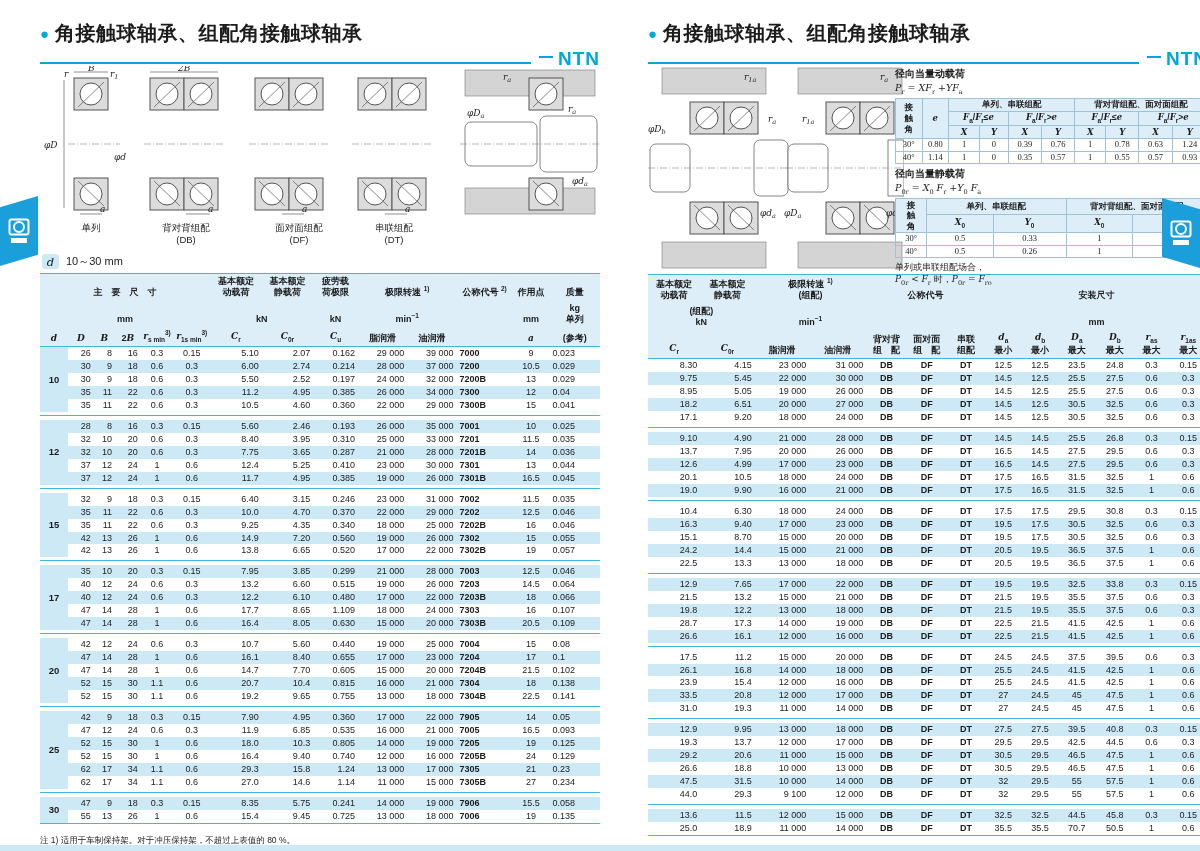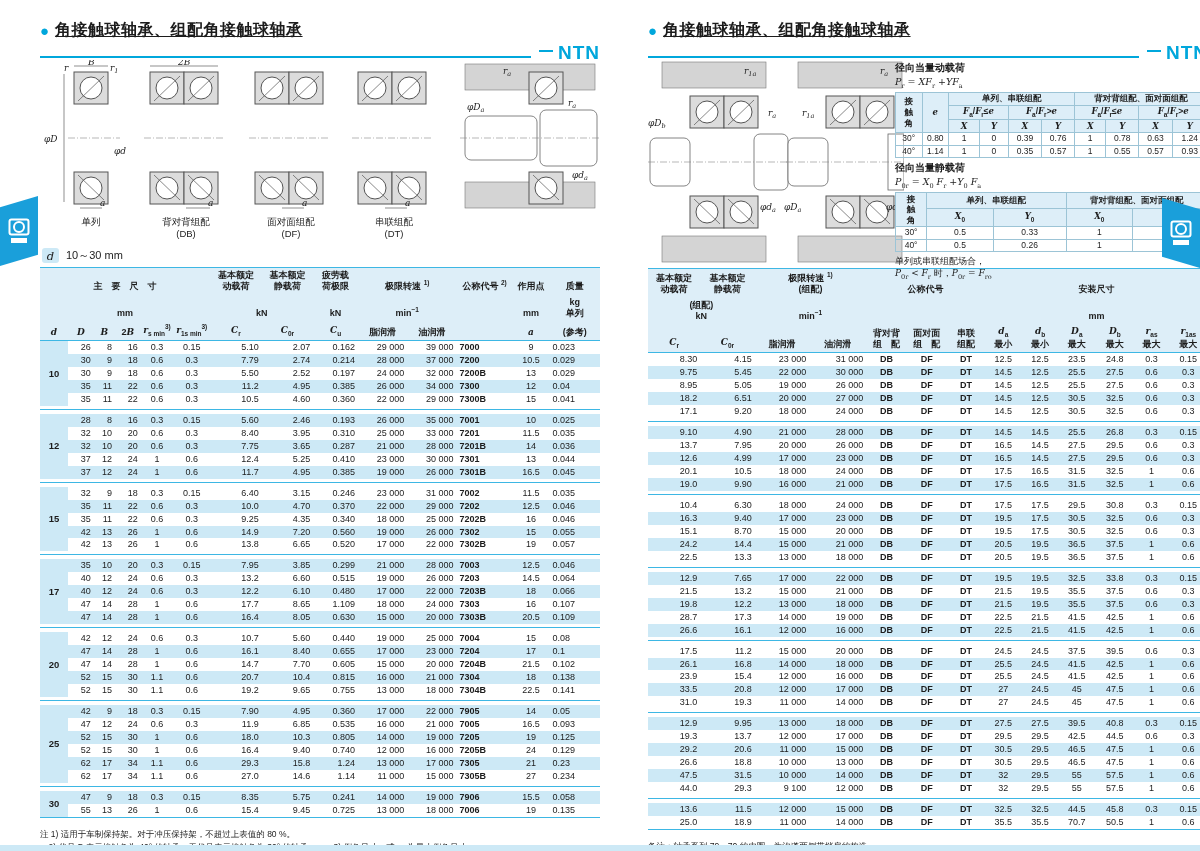--- a/index.html
+++ b/index.html
@@ -6,21 +6,21 @@
   body{font-family:"Liberation Sans","DejaVu Sans",sans-serif;color:#1c1c1c;}
   .sheet{position:relative;width:1200px;height:851px;background:#fff;overflow:hidden;}
   .page{position:absolute;top:0;width:560px;}
   #pageL{left:40px;}
   #pageR{left:648px;}
 
   
   .hdr{margin-top:20px;}
   .titleline{display:flex;align-items:center;gap:6px;}
   .bullet{color:#00a7dc;font-size:15px;line-height:1;}
-  .ptitle{font-size:16px;font-weight:bold;letter-spacing:0.5px;text-decoration:underline;}
+  .ptitle{font-size:20px;font-weight:bold;letter-spacing:0.5px;}
   .ruleline{display:flex;align-items:center;margin-top:3px;height:16px;}
   .rule{flex:1;height:2px;background:#00a7dc;align-self:flex-end;margin-bottom:2px;}
   .ruledash{width:14px;height:2px;background:#00a7dc;margin:0 5px 8px 8px;align-self:flex-end;}
   .ntn{color:#00a7dc;font-weight:bold;font-size:19px;letter-spacing:1px;line-height:1;}
 
   
   .figzone{position:relative;}
   svg text.dim{font-family:"DejaVu Serif","Liberation Serif",serif;font-style:italic;font-size:9px;fill:#222;}
   svg text.dim .sub{font-size:6.5px;}
   .figcaps{position:relative;height:28px;font-size:9.5px;}
@@ -41,21 +41,21 @@
   table.data tr.sep td{background:linear-gradient(#ffffff 3px,#3db7e4 3px,#3db7e4 4px,#ffffff 4px);height:8px;padding:0;}
   .al-l{text-align:left;} .al-r{text-align:right;} .al-c{text-align:center;} .b{font-weight:bold;}
 
   
   .formulas{position:absolute;left:247px;top:0px;width:313px;font-size:9.5px;}
   .ftitle{font-weight:bold;font-size:10px;margin:1px 0 1px 0;}
   .fformula{font-family:"DejaVu Serif","Liberation Serif",serif;font-size:9.5px;margin:0 0 2px 0;}
   table.ftab{border-collapse:collapse;width:100%;table-layout:fixed;font-size:8.5px;margin-bottom:3px;border-top:1.5px solid #555;}
   table.ftab th,table.ftab td{border:1px solid #9cc4d6;padding:0.5px 1px;text-align:center;line-height:1.25;}
   table.ftab th{background:#ddeef8;font-weight:bold;}
-  table.ftab td{font-family:Liberation Sans, sans-serif;}
+  table.ftab td{font-family:Liberation Serif, serif;}
   .fnote{font-size:9px;line-height:1.35;}
   .fnote .fml{font-family:"DejaVu Serif","Liberation Serif",serif;}
 
   
   .notes{font-size:8.5px;line-height:1.5;margin-top:10px;}
 
   
   .tab{position:absolute;width:38px;height:70px;background:#1a9fda;display:flex;align-items:center;justify-content:center;}
   #tabL{left:0;top:196px;clip-path:polygon(0 16%,100% 0,100% 84%,0 100%);}
   #tabR{right:0;top:198px;clip-path:polygon(0 0,100% 16%,100% 100%,0 84%);}
@@ -151,21 +151,21 @@
       </svg>
 
       <div class="figcaps">
         <div class="figcap" style="left:51px">
             <div>单列</div>
           </div>
         <div class="figcap" style="left:146px">
             <div>背对背组配</div>
             <div>(DB)</div>
           </div>
-        <div class="figcap" style="left:251px">
+        <div class="figcap" style="left:259px">
             <div>面对面组配</div>
             <div>(DF)</div>
           </div>
         <div class="figcap" style="left:354px">
             <div>串联组配</div>
             <div>(DT)</div>
           </div>
       </div>
     </div>
 
@@ -245,21 +245,21 @@
               <td class="al-l b">7000</td>
               <td class="al-c">9</td>
               <td class="al-l">0.023</td>
             </tr>
             <tr class="alt">
               <td class="al-r">30</td>
               <td class="al-r">9</td>
               <td class="al-r">18</td>
               <td class="al-c">0.6</td>
               <td class="al-c">0.3</td>
-              <td class="al-r">7.79</td>
+              <td class="al-r">6.00</td>
               <td class="al-r">2.74</td>
               <td class="al-r">0.214</td>
               <td class="al-r">28 000</td>
               <td class="al-r">37 000</td>
               <td class="al-l b">7200</td>
               <td class="al-c">10.5</td>
               <td class="al-l">0.029</td>
             </tr>
             <tr>
               <td class="al-r">30</td>

